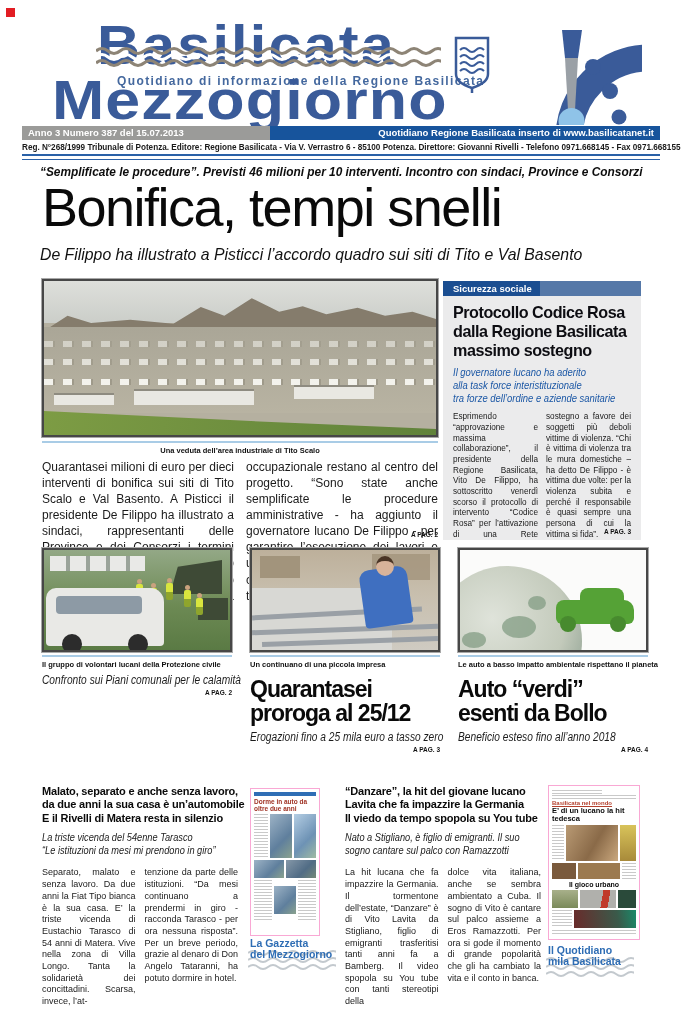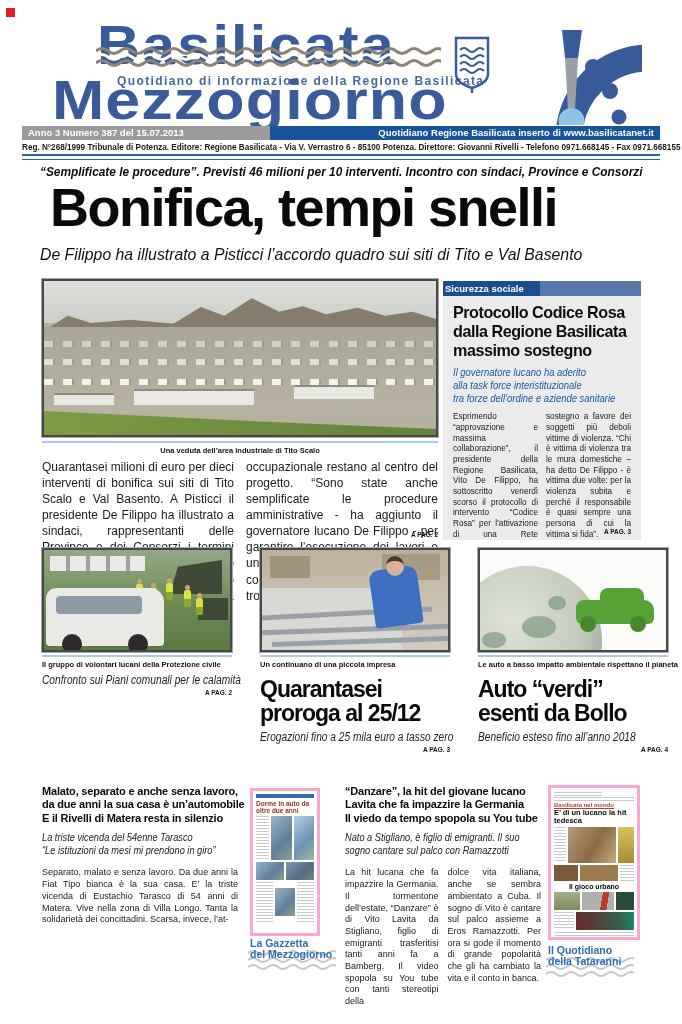--- a/index.html
+++ b/index.html
@@ -21,21 +21,21 @@
     line-height:14px;padding-left:6px;box-sizing:border-box;white-space:nowrap;}
   .bar-blue{flex:1;background:#17549c;color:#fff;font-size:9.5px;font-weight:bold;line-height:14px;
     text-align:right;padding-right:6px;box-sizing:border-box;white-space:nowrap;}
   .reg-line{position:absolute;left:22px;top:142px;width:638px;font-size:8.5px;font-weight:bold;
     color:#1a1a1a;white-space:nowrap;transform:scaleX(.96);transform-origin:left top;}
   .double-rule{position:absolute;left:22px;top:154px;width:638px;height:3px;
     border-top:2px solid #2a61a7;border-bottom:1px solid #2a61a7;}
   
   .kicker{position:absolute;left:40px;top:165px;font-size:12.5px;font-weight:bold;font-style:italic;
     white-space:nowrap;transform:scaleX(.95);transform-origin:left top;color:#0d0d0d;}
-  .headline{position:absolute;left:50px;top:178px;font-size:54px;font-weight:bold;letter-spacing:-1.5px;
+  .headline{position:absolute;left:42px;top:178px;font-size:54px;font-weight:normal;letter-spacing:-1.5px;
     line-height:1.08;color:#0a0a0a;white-space:nowrap;}
   .deck{position:absolute;left:40px;top:245px;font-size:17px;font-style:italic;color:#111;
     white-space:nowrap;transform:scaleX(.93);transform-origin:left top;}
   .lead-photo{position:absolute;left:42px;top:279px;width:396px;height:158px;border:2px solid #474747;
     outline:1px solid #a8a8a8;box-sizing:border-box;overflow:hidden;background:#b5b0a0;}
   .lp-sky{position:absolute;left:0;top:0;right:0;height:42px;background:linear-gradient(#dedfdb,#cbcec9);}
   .lp-mount{position:absolute;left:0;top:10px;right:0;height:40px;background:#857c6c;
     clip-path:polygon(0 100%,6% 62%,12% 80%,22% 72%,33% 82%,40% 40%,46% 62%,53% 18%,60% 52%,66% 38%,72% 58%,80% 42%,87% 62%,94% 52%,100% 70%,100% 100%);}
   .lp-valley{position:absolute;left:0;top:46px;right:0;bottom:22px;
     background:linear-gradient(#aaa697,#b8b3a2);}
@@ -49,32 +49,32 @@
   .caption{font-size:7.5px;font-weight:bold;color:#111;margin-top:3px;white-space:nowrap;}
   .lead-caption-rule{position:absolute;left:42px;top:441px;width:396px;text-align:center;}
   .lead-body{position:absolute;left:42px;top:459px;width:396px;display:flex;gap:12px;}
   .lead-body div{flex:1;font-size:12px;line-height:1.34;text-align:justify;color:#1a1a1a;}
   .pageref{font-size:6.5px;font-weight:bold;color:#111;}
   .lead-ref{position:absolute;left:42px;top:531px;width:396px;text-align:right;}
   
   .sidebar{position:absolute;left:443px;top:281px;width:198px;height:259px;background:#ebebec;overflow:hidden;}
   .sb-tagbar{display:flex;height:15px;}
   .sb-tagdark{width:97px;background:#1b4e91;color:#fff;font-size:9.5px;font-weight:bold;
-    line-height:15px;padding-left:2px;box-sizing:border-box;white-space:nowrap;}
+    line-height:15px;padding-left:10px;box-sizing:border-box;white-space:nowrap;}
   .sb-taglight{flex:1;background:#5578a8;}
   .sb-head{margin:7px 10px 0;font-weight:bold;color:#0d0d12;}
   .sb-head div{font-size:17px;line-height:1.12;letter-spacing:-.5px;transform:scaleX(.95);transform-origin:left;white-space:nowrap;}
   .sb-deck{margin:6px 10px 0;color:#1b57a5;font-style:italic;}
   .sb-deck div{font-size:10.5px;line-height:1.22;transform:scaleX(.9);transform-origin:left;white-space:nowrap;}
   .sb-body{margin:8px 10px 0;display:flex;gap:8px;}
   .sb-body div{flex:1;font-size:8.2px;line-height:1.3;text-align:justify;color:#1a1a1a;}
   .sb-ref{position:absolute;right:10px;bottom:5px;}
   
   .features{position:absolute;left:42px;top:548px;width:596px;display:grid;
-    grid-template-columns:190px 190px 190px;gap:28px;}
+    grid-template-columns:190px 190px 190px;gap:18px;}
   .f-photo{height:104px;border:2px solid #474747;outline:1px solid #a8a8a8;box-sizing:border-box;
     position:relative;overflow:hidden;}
   .f-rule{margin-top:3px;}
   .f-head{margin-top:8px;font-weight:bold;color:#0a0a0a;}
   .f-head div{font-size:23px;line-height:1.06;letter-spacing:-1px;white-space:nowrap;}
   .f-deck{margin-top:4px;font-size:12px;font-style:italic;color:#1c1c1c;white-space:nowrap;
     transform:scaleX(.85);transform-origin:left;}
   .f-ref{margin-top:2px;text-align:right;}
   
   .ph-volunteers{background:linear-gradient(180deg,#93a886 0%,#6d8a54 55%,#5a7a44 100%);}
@@ -104,21 +104,21 @@
   
   .bgroup{position:absolute;top:785px;}
   .bl{left:42px;width:300px;} .bm{left:345px;width:200px;} .br{left:548px;width:93px;}
   .b-head div{font-size:11px;font-weight:bold;line-height:1.22;letter-spacing:-.2px;white-space:nowrap;color:#0a0a0a;}
   .b-deck{margin-top:6px;}
   .b-deck div{font-size:10.5px;font-style:italic;line-height:1.25;white-space:nowrap;color:#222;
     transform:scaleX(.88);transform-origin:left;}
   .b-body{margin-top:10px;width:196px;display:flex;gap:9px;}
   .b-body div{flex:1;font-size:9px;line-height:1.3;text-align:justify;color:#1a1a1a;}
   
-  .clip{background:#fff;border:3px solid #f9a8d4;box-sizing:border-box;overflow:hidden;}
+  .clip{background:#fff;border:1px solid #f9a8d4;box-sizing:border-box;overflow:hidden;}
   .clip-gazzetta{position:absolute;left:208px;top:3px;width:70px;height:148px;padding:3px;}
   .cg-bar{height:4px;background:#2f6eb5;margin-bottom:2px;}
   .cg-head{font-size:6.5px;font-weight:bold;color:#a03325;line-height:1.1;}
   .txtlines{background:repeating-linear-gradient(#c9c9c9 0 1px,transparent 1px 3px);}
   .cg-photo{background:linear-gradient(135deg,#9db3c6,#5f7f9d 60%,#8aa28e);}
   .clip-quotidiano{position:relative;width:92px;height:155px;padding:3px;}
   .cq-gray{height:4px;margin:1px 0;}
   .cq-tag{font-size:6px;font-weight:bold;color:#b4412e;text-decoration:underline;white-space:nowrap;}
   .cq-head{font-size:7.5px;font-weight:bold;color:#0a0a0a;line-height:1.05;margin-top:1px;}
   .cq-head2{font-size:7px;font-weight:bold;color:#0a0a0a;text-align:center;margin-top:2px;}
@@ -299,20 +299,21 @@
       <div>Malato, separato e anche senza lavoro,</div>
       <div>da due anni la sua casa è un’automobile</div>
       <div>E il Rivelli di Matera resta in silenzio</div>
     </div>
     <div class="b-deck">
       <div>La triste vicenda del 54enne Tarasco</div>
       <div>“Le istituzioni da mesi mi prendono in giro”</div>
     </div>
     <div class="b-body">
       <div>Separato, malato e senza lavoro. Da due anni la Fiat Tipo bianca è la sua casa. E’ la triste vicenda di Eustachio Tarasco di 54 anni di Matera. Vive nella zona di Villa Longo. Tanta la solidarietà dei concittadini. Scarsa, invece, l’at-</div>
+      <div>tenzione da parte delle istituzioni. “Da mesi continuano a prendermi in giro - racconda Tarasco - per ora nessuna risposta”. Per un breve periodo, grazie al denaro di Don Angelo Tataranni, ha potuto dormire in hotel.</div>
     </div>
     <div class="clip clip-gazzetta">
       <div class="cg-bar"></div>
       <div class="cg-head">Dorme in auto da oltre due anni</div>
       <div style="display:flex;gap:2px;margin-top:2px;">
         <div class="txtlines" style="width:14px;height:44px;"></div>
         <div class="cg-photo" style="width:22px;height:44px;"></div>
         <div class="cg-photo" style="width:22px;height:44px;filter:brightness(1.15);"></div>
       </div>
       <div style="display:flex;gap:2px;margin-top:2px;">
@@ -386,17 +387,17 @@
     <div class="attrib" style="left:0px;top:160px;">
       <svg width="88" height="24" viewBox="0 0 88 24">
         <defs>
             <path id="wv3" d="M0 3 q5 -4 10 0 q5 4 10 0 q5 -4 10 0 q5 4 10 0 q5 -4 10 0 q5 4 10 0 q5 -4 10 0 q5 4 10 0 q5 -4 10 0" fill="none"></path>
           </defs>
         <use href="#wv3" y="3" stroke="#c3c9ce" stroke-width="2"></use>
         <use href="#wv3" y="10" stroke="#c3c9ce" stroke-width="2"></use>
         <use href="#wv3" y="17" stroke="#c3c9ce" stroke-width="2"></use>
       </svg>
       <div class="txt">Il Quotidiano</div>
-      <div class="txt">della Tataranni</div>
+      <div class="txt">mila Basilicata</div>
     </div>
   </div>
 
 </div>
 
 </body></html>

